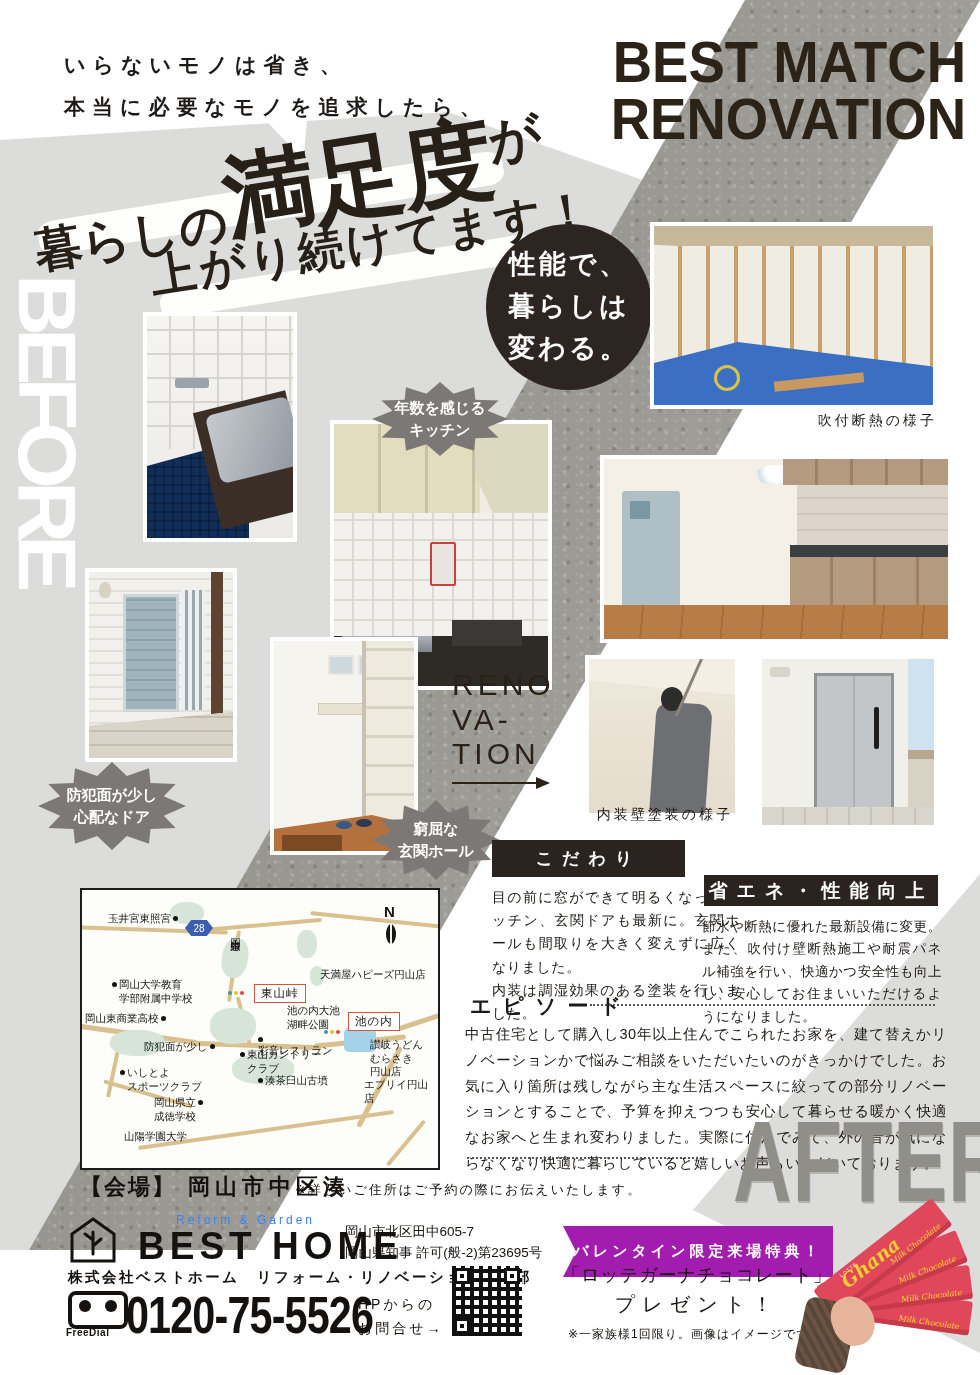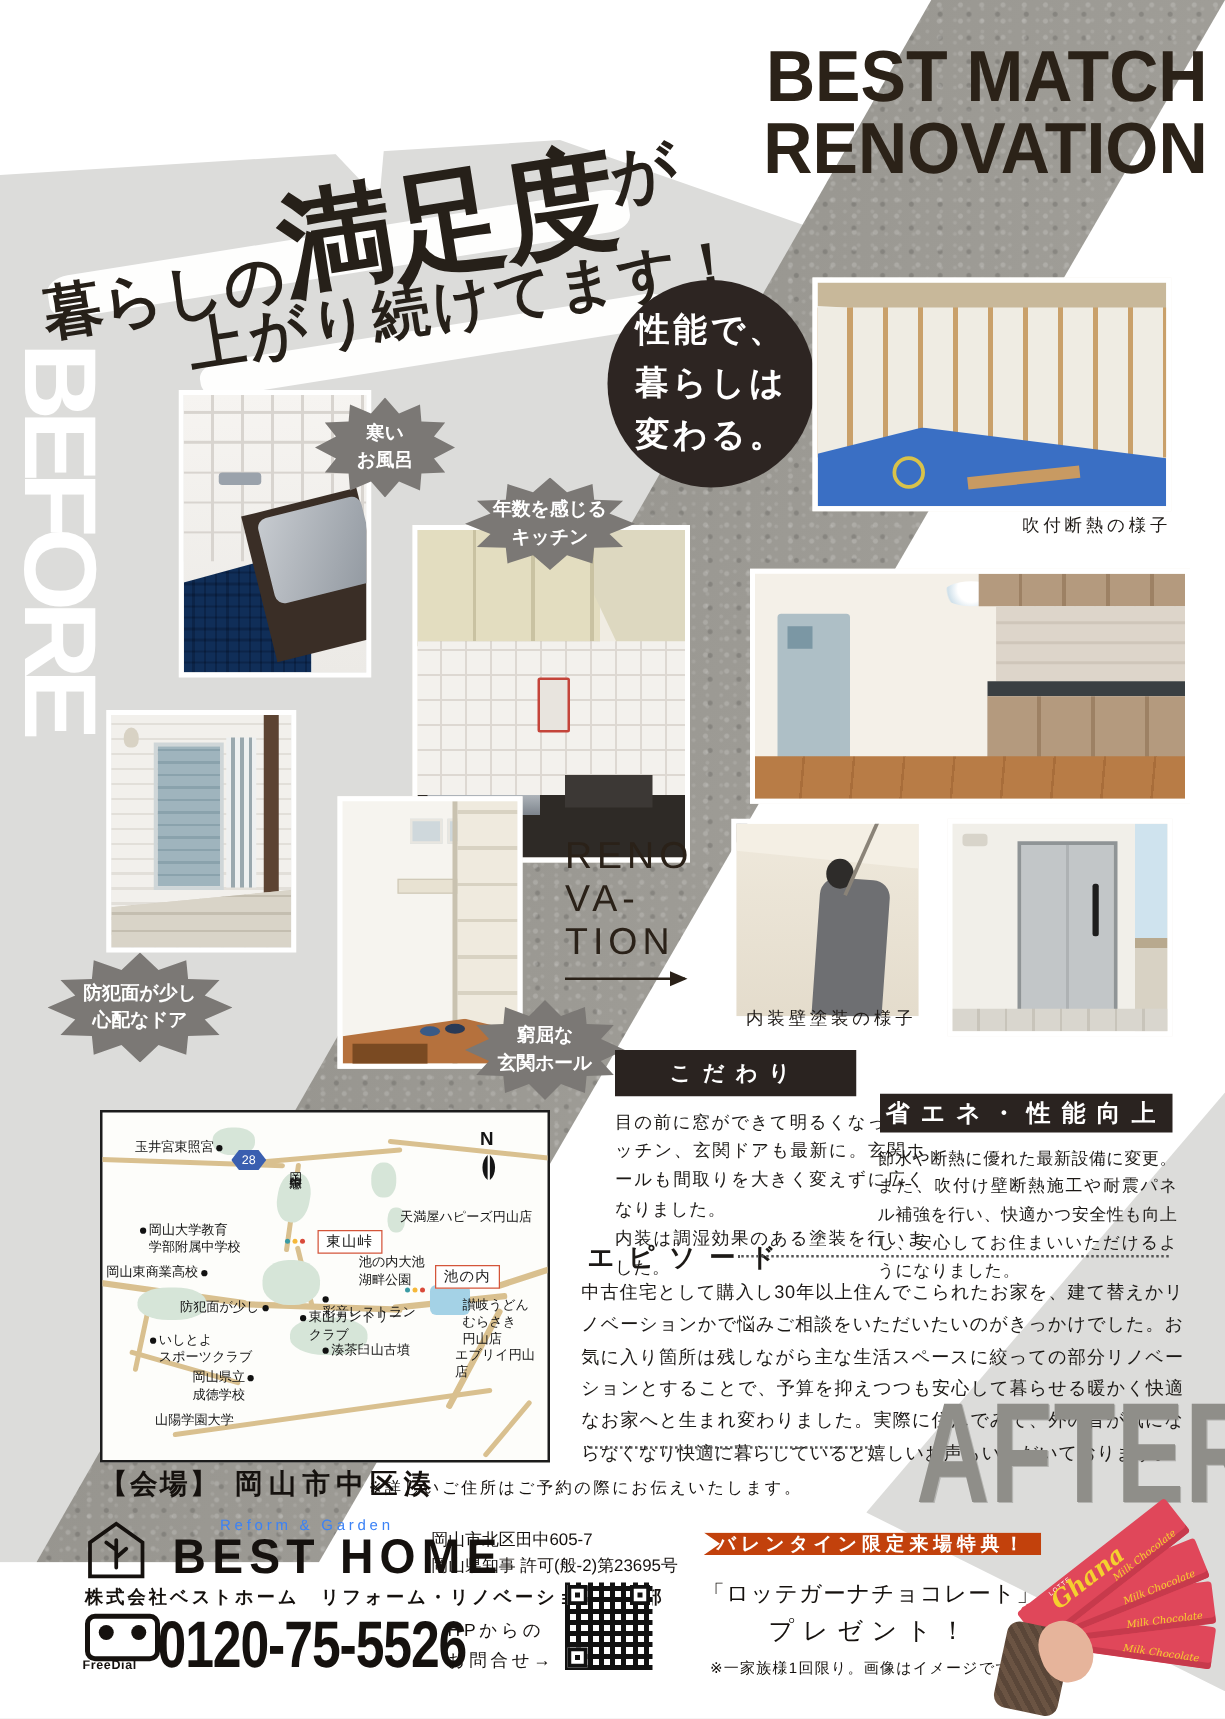--- a/index.html
+++ b/index.html
@@ -103,21 +103,21 @@
   .freedial-ic{left:68px;top:1291px;width:52px;height:30px;border:4px solid #15110e;border-radius:8px;}
   .freedial-ic i{position:absolute;top:5px;width:12px;height:12px;background:#15110e;border-radius:50%;}
   .freedial-txt{left:66px;top:1327px;font-size:10px;font-weight:bold;color:#15110e;letter-spacing:.5px;}
   .qr{left:452px;top:1266px;width:70px;height:70px;background:
       repeating-linear-gradient(0deg,#111 0 4px,transparent 4px 9px),
       repeating-linear-gradient(90deg,#111 0 4px,#fff 4px 9px);}
   .qr i{position:absolute;width:16px;height:16px;border:3px solid #111;background:#fff;box-sizing:border-box;}
   .qr i:after{content:"";position:absolute;left:3px;top:3px;width:4px;height:4px;background:#111;}
 
   
-  .ribbon{left:563px;top:1226px;width:270px;height:18px;background:#c2410c;color:#fff;
+  .ribbon{left:563px;top:1226px;width:270px;height:51px;background:#a21caf;color:#fff;
       display:flex;align-items:center;justify-content:center;font-size:15px;font-weight:bold;letter-spacing:4px;
       clip-path:polygon(0 0,100% 0,100% 100%,0 100%,13px 50%);}
   .val1{left:552px;top:1263px;width:290px;text-align:center;font-size:18px;letter-spacing:1px;color:#15110e;}
   .val2{left:552px;top:1291px;width:290px;text-align:center;font-size:20px;letter-spacing:7px;color:#15110e;}
   .valnote{left:568px;top:1326px;font-size:12px;letter-spacing:1px;color:#15110e;}
   .chocobar{position:absolute;left:822px;top:1282px;width:150px;height:34px;background:#e0475a;
       border-radius:3px;transform-origin:8px 50%;box-shadow:inset 0 -5px 0 #c73a4c;overflow:hidden;}
   .chocobar .gh{position:absolute;left:28px;top:2px;color:#f5d02f;
       font-family:"DejaVu Serif","Liberation Serif",serif;font-style:italic;font-weight:bold;font-size:19px;}
   .chocobar .lt{position:absolute;left:30px;top:2px;color:#fff;font-size:5px;letter-spacing:1px;}
@@ -130,20 +130,24 @@
 </head>
 <body>
 
 <div id="page">
 
   <div class="abs band-gray"></div>
   <div class="abs band-concrete"></div>
   <div class="abs band-bottomright"></div>
   <div class="abs intro-tail"></div>
 
+  <div class="abs intro">
+    <div><span>いらない</span><span class="emph">モノ</span><span>は省き、</span></div>
+    <div><span>本当に必要な</span><span class="emph">モノ</span><span>を追求したら、</span></div>
+  </div>
 
   <div class="abs stroke" style="left:36px;top:186px;width:470px;height:34px;transform:rotate(-9deg);"></div>
   <div class="abs stroke" style="left:158px;top:262px;width:380px;height:28px;transform:rotate(-9deg);"></div>
   <div class="abs hl1">
     <span class="s1">暮らしの</span>
       <span class="s2">満足度</span>
       <span class="s3">が</span>
   </div>
   <div class="abs hl2">上がり続けてます！</div>
 
@@ -173,22 +177,20 @@
         repeating-linear-gradient(0deg,transparent 0 22px,#d8d4cf 22px 24px),
         repeating-linear-gradient(90deg,transparent 0 22px,#d8d4cf 22px 24px);"></div>
     <div class="ph-part" style="left:0;bottom:0;width:70%;height:45%;background:
         repeating-linear-gradient(0deg,#3f6c96 0 7px,#2f557a 7px 9px),
         repeating-linear-gradient(90deg,#3f6c96 0 7px,#2f557a 7px 9px);background-blend-mode:multiply;
         clip-path:polygon(0 28%,100% 0,100% 100%,0 100%);"></div>
     <div class="ph-part" style="right:-8px;top:38%;width:95px;height:120px;background:#3a2e26;transform:rotate(-14deg);"></div>
     <div class="ph-part" style="right:-4px;top:40%;width:85px;height:70px;background:linear-gradient(120deg,#c7cbd0,#8f969e);transform:rotate(-14deg);border-radius:8px;"></div>
     <div class="ph-part" style="left:28px;top:62px;width:34px;height:10px;background:#9aa2ab;border-radius:3px;"></div>
   </div>
-  <div class="abs bubble prel" style="left:252px;top:318px;width:112px;height:80px;font-size:15px;">寒い
-お風呂</div>
 
   <div class="photo" style="left:330px;top:420px;width:222px;height:270px;background:#f0ece2;">
     <div class="ph-part" style="left:0;top:0;width:68%;height:34%;background:repeating-linear-gradient(90deg,#e3ddc0 0 44px,#c9c2a2 44px 47px);border-bottom:4px solid #bdb697;"></div>
     <div class="ph-part" style="right:0;top:0;width:34%;height:52%;background:#ddd8c0;clip-path:polygon(0 0,100% 0,100% 100%,55% 100%,0 38%);"></div>
     <div class="ph-part" style="left:0;top:34%;width:100%;height:48%;background:
         repeating-linear-gradient(0deg,transparent 0 18px,#ddd8d2 18px 20px),
         repeating-linear-gradient(90deg,#f3f1ed 0 18px,#ddd8d2 18px 20px);"></div>
     <div class="ph-part" style="left:0;bottom:0;width:100%;height:19%;background:#2e2a26;"></div>
     <div class="ph-part" style="left:8px;bottom:34px;width:90px;height:16px;background:linear-gradient(#aeb4ba,#7d848c);"></div>
     <div class="ph-part" style="left:118px;bottom:40px;width:70px;height:26px;background:#3c3835;"></div>

